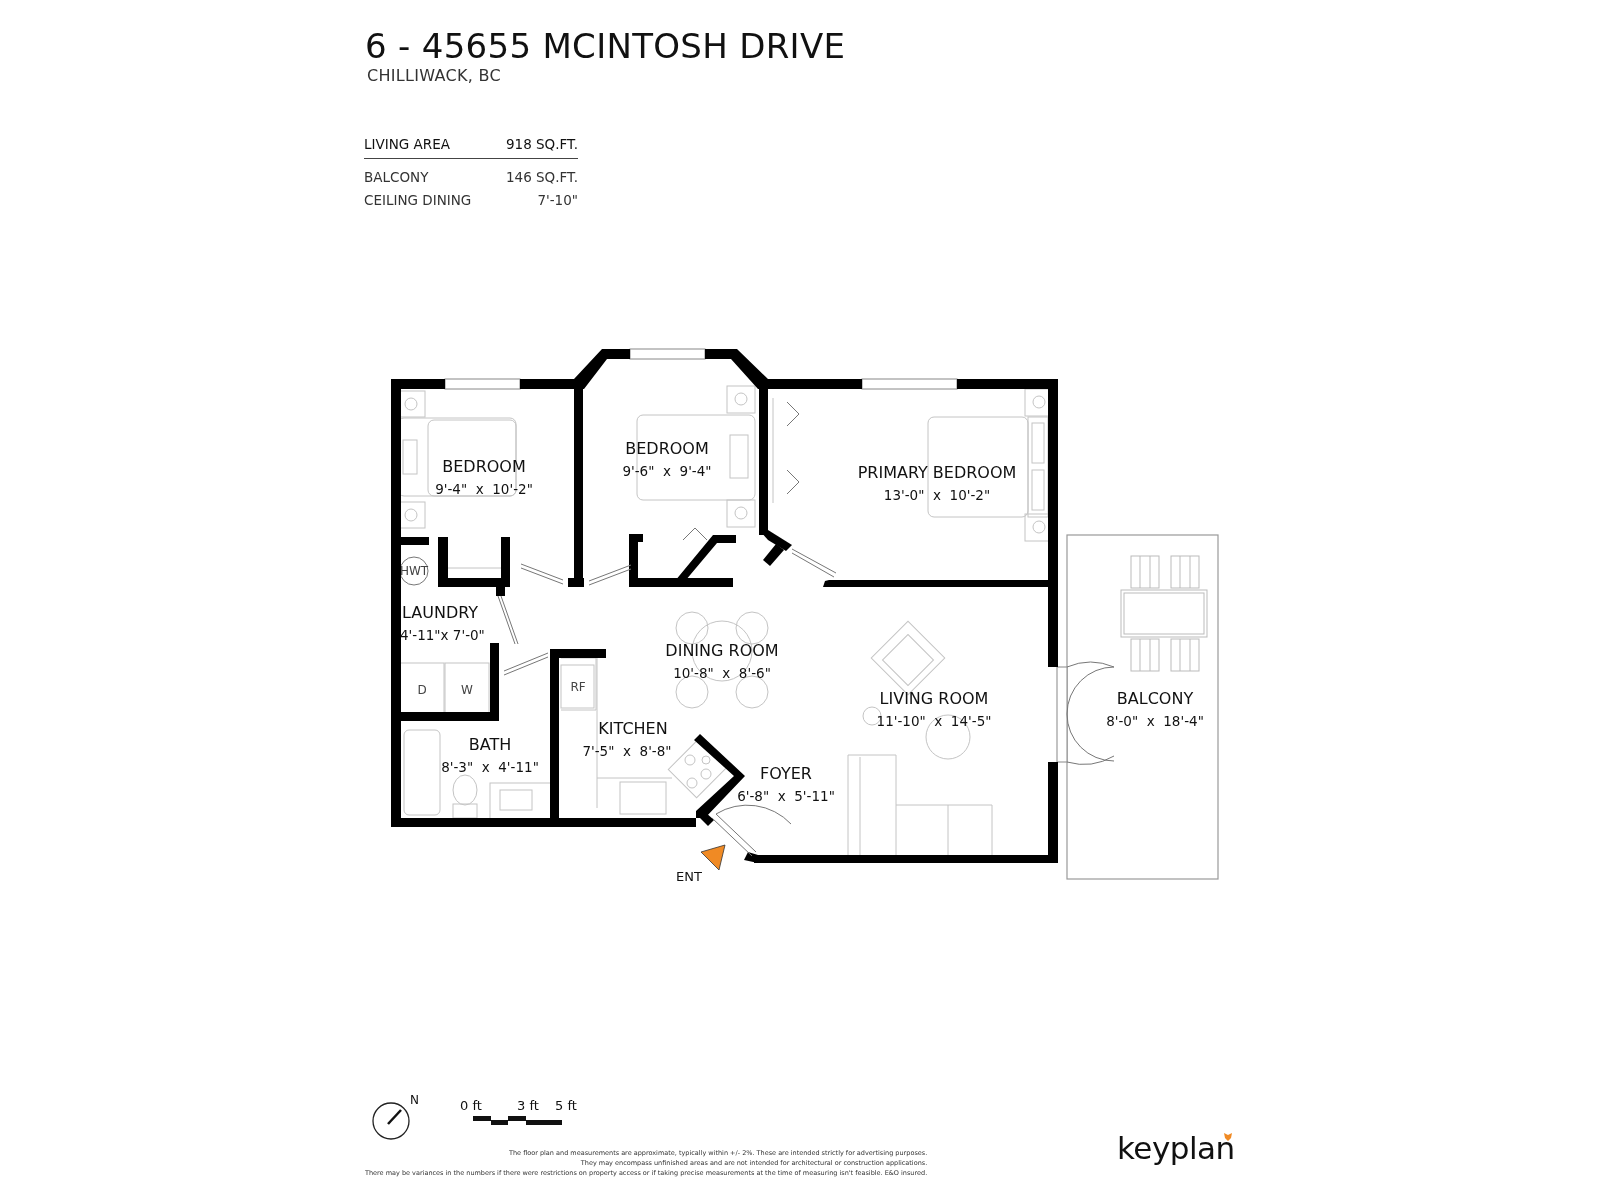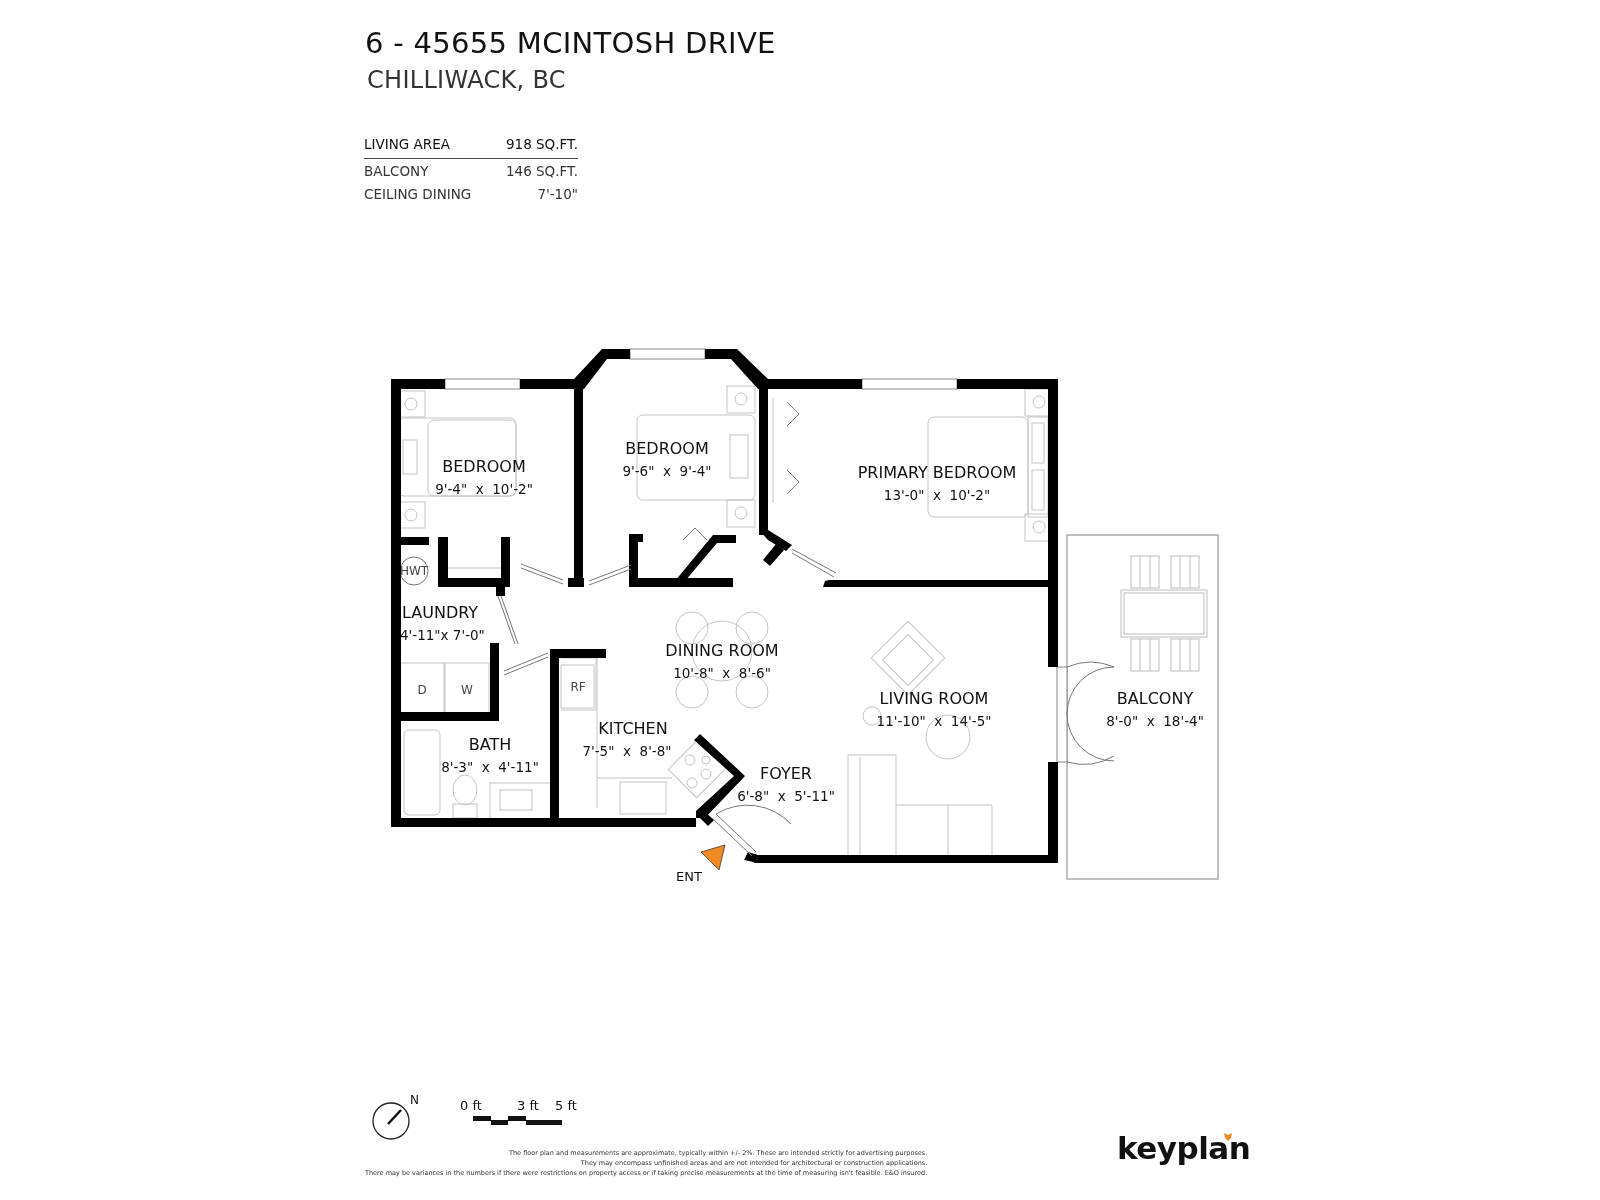--- a/index.html
+++ b/index.html
@@ -1,29 +1,29 @@
 <!DOCTYPE html>
 <html><head>
 <meta charset="utf-8">
 <style>
   html, body { margin:0; padding:0; background:#ffffff; }
   body { width:1600px; height:1200px; position:relative; overflow:hidden; font-family:"DejaVu Sans", sans-serif; color:#111; }
   .abs { position:absolute; }
-  #title { left:365px; top:26px; font-size:29px; font-weight:500; letter-spacing:0.3px; color:#111; white-space:nowrap; }
-  #subtitle { left:367px; top:66px; font-size:24px; color:#333; letter-spacing:0.3px; white-space:nowrap; }
+  #title { left:365px; top:26px; font-size:34px; font-weight:500; letter-spacing:0.3px; color:#111; white-space:nowrap; }
+  #subtitle { left:367px; top:66px; font-size:16px; color:#333; letter-spacing:0.3px; white-space:nowrap; }
   .stats { left:364px; top:130px; width:214px; font-size:13.5px; color:#333; }
   .stats .row { display:flex; justify-content:space-between; height:23px; align-items:center; }
-  .stats .row.head { color:#111; font-weight:500; border-bottom:1.5px solid #444; height:28px; }
+  .stats .row.head { color:#111; font-weight:500; border-bottom:1.5px solid #444; height:28px; margin-bottom:6px; }
   svg#plan { position:absolute; left:0; top:0; }
   .lbl { font-family:"DejaVu Sans", sans-serif; fill:#111; }
   .rname { font-size:16px; }
   .rdim { font-size:13.5px; }
   .small { font-size:12px; fill:#444; }
   .disclaimer { left:365px; top:1148px; font-size:6.5px; color:#333; line-height:10px; white-space:nowrap;text-align:right; }
-  .logo { left:1117px; top:1130px; font-size:31px; color:#111; letter-spacing:-0.5px; font-weight:700; }
+  .logo { left:1117px; top:1130px; font-size:31px; color:#111; letter-spacing:-0.5px; font-weight:400; }
   .logo-mark { position:absolute; left:1224px; top:1133px; width:8px; height:8px; }
 </style>
 </head>
 <body>
 
 <div id="title" class="abs">6 - 45655 MCINTOSH DRIVE</div>
 <div id="subtitle" class="abs">CHILLIWACK, BC</div>
 
 <div class="abs stats">
   <div class="row head">

